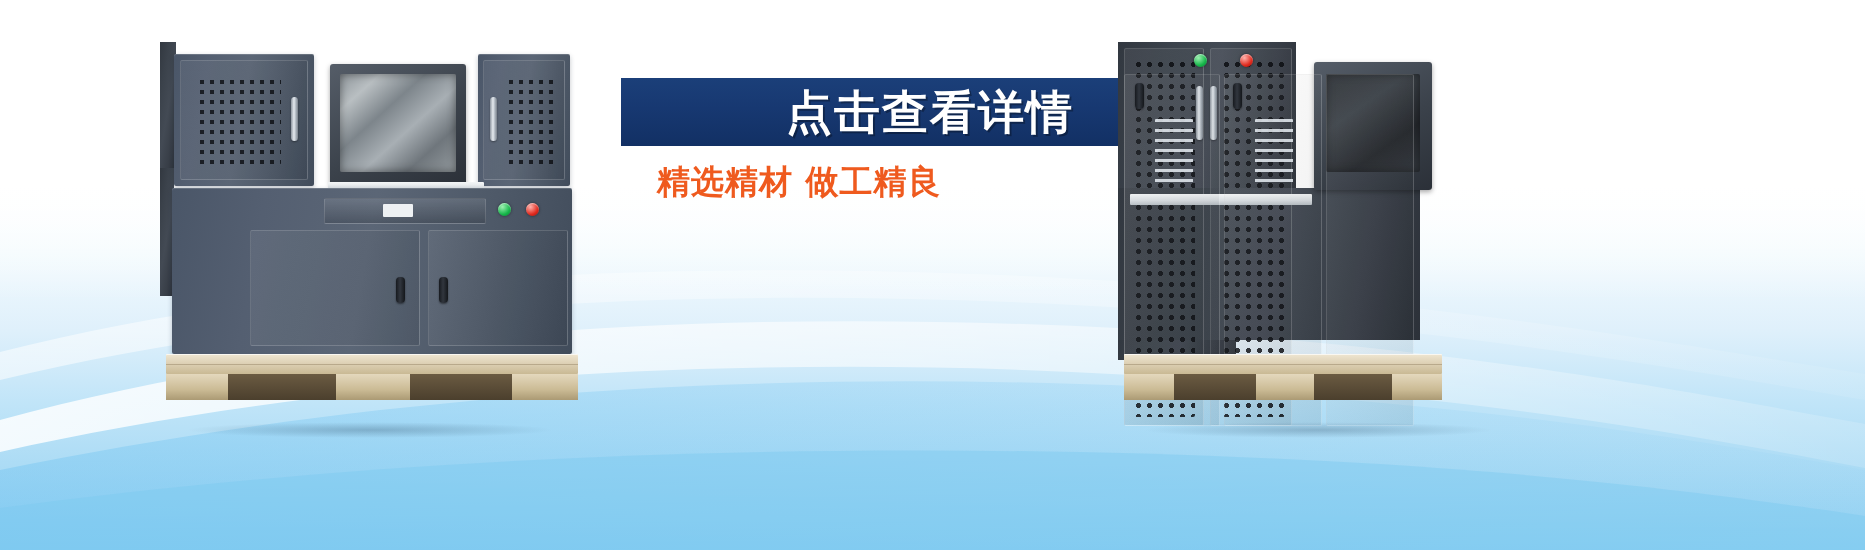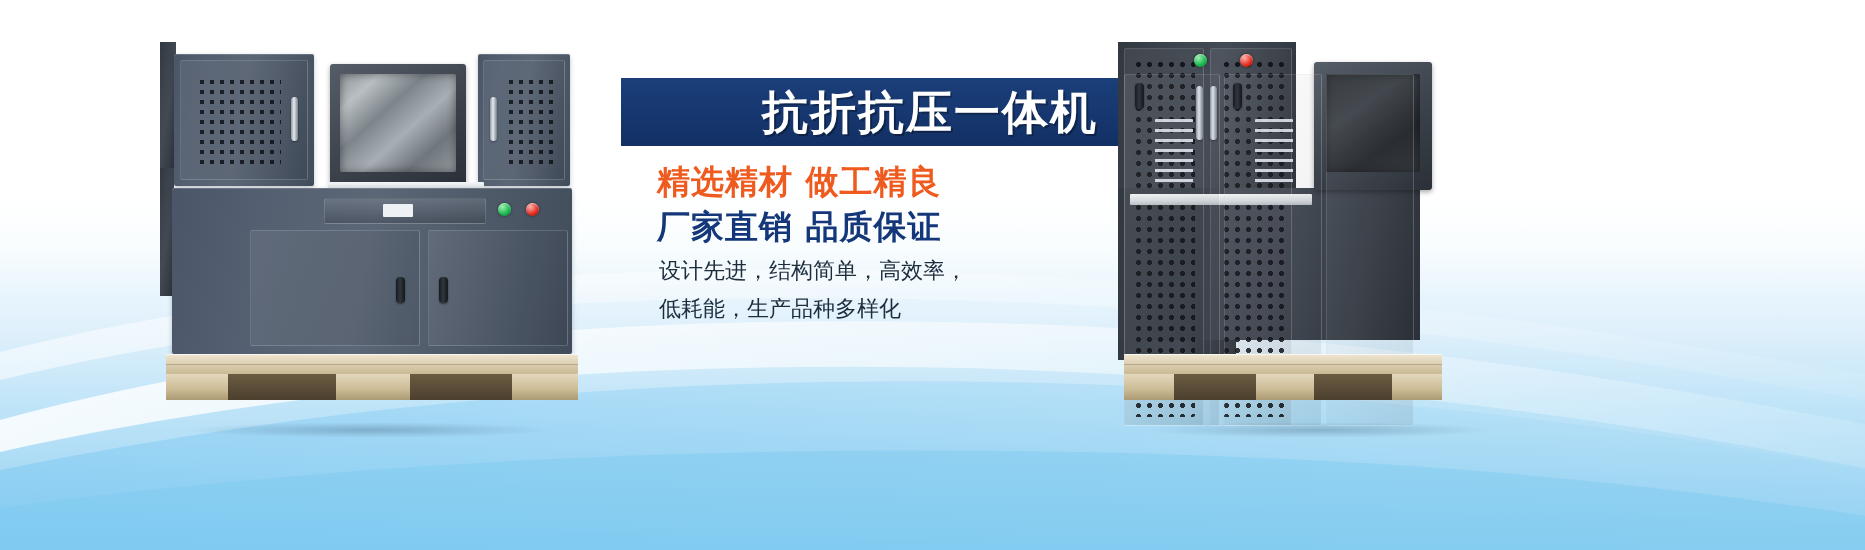--- a/index.html
+++ b/index.html
@@ -241,31 +241,26 @@
       <div class="pallet-gap" style="left:62px;width:108px;"></div>
       <div class="pallet-leg" style="left:170px;width:74px;"></div>
       <div class="pallet-gap" style="left:244px;width:102px;"></div>
       <div class="pallet-leg" style="left:346px;width:66px;"></div>
     </div>
   </div>
 
   <div class="content">
 
     <div class="title-bar">
-      <span class="title-text">抗折抗压一体机</span>
+      <span class="title-text">点击查看详情</span>
     </div>
 
     <div class="line-orange">精选精材  做工精良</div>
 
-    <div class="line-navy">厂家直销  品质保证</div>
-
-    <div class="desc">
-      <div>设计先进，结构简单，高效率，</div>
-      <div>低耗能，生产品种多样化</div>
-    </div>
+
 
   </div>
 
   <div class="machine" style="left:1118px;top:42px;width:400px;height:390px;">
     <div class="m-shadow"></div>
 
     <div class="body-dark" style="left:14px;top:12px;width:178px;height:146px;">
       <div class="door" style="left:6px;top:6px;width:78px;bottom:6px;">
         <div class="perf" style="left:6px;top:8px;right:8px;bottom:8px;"></div>
       </div>

